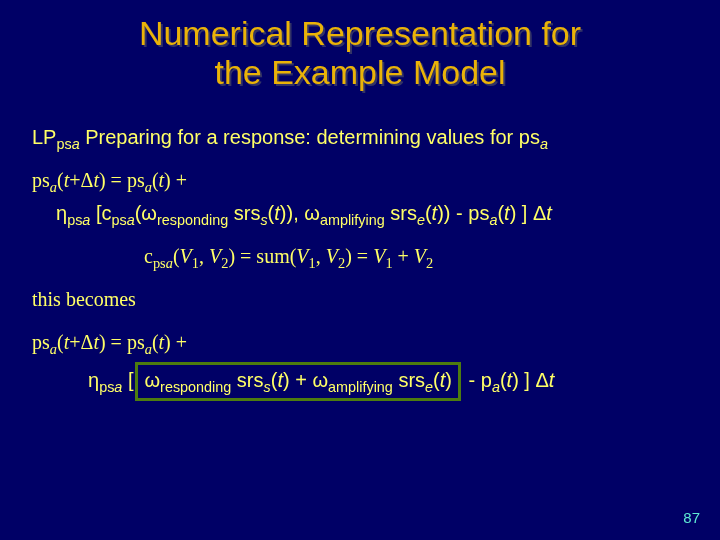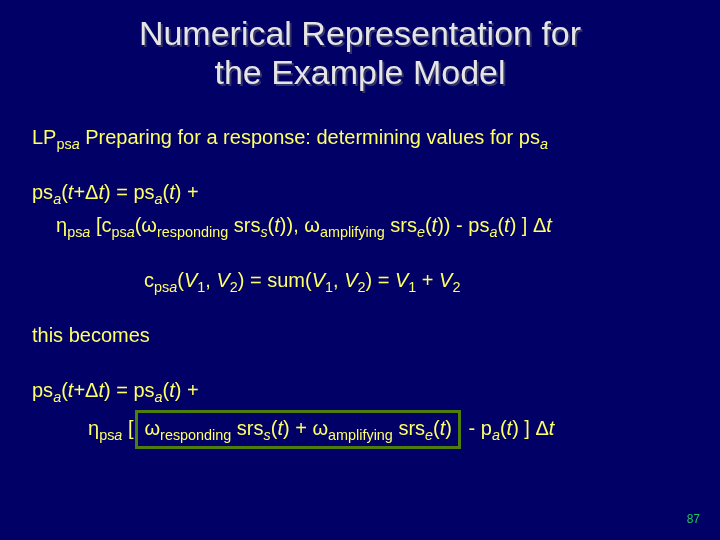--- a/index.html
+++ b/index.html
@@ -4,52 +4,52 @@
 <style>
   * { margin: 0; padding: 0; box-sizing: border-box; }
   html, body { width: 720px; height: 540px; overflow: hidden; }
   body {
     background: #000066;
     color: #ffff66;
     font-family: Verdana, Geneva, sans-serif;
     position: relative;
   }
   .title {
-    color: #e5e5e5;
+    color: #eab308;
     font-family: "Comic Sans MS", "Comic Sans", cursive, sans-serif;
     font-size: 34px;
     text-align: center;
     line-height: 1.15;
     padding-top: 14px;
     text-shadow: 2px 2px 2px rgba(0,0,0,0.6);
   }
   .content {
     padding: 26px 28px 0 32px;
     font-size: 20px;
     line-height: 1.35;
   }
   .line { margin-top: 6px; }
-  .para-gap { margin-top: 28px; }
+  .para-gap { margin-top: 16px; font-family: Liberation Serif, serif; }
   .sub { vertical-align: sub; font-size: 0.72em; line-height: 0; }
   .ital { font-style: italic; }
   .indent1 { padding-left: 24px; }
   .indent2 { padding-left: 112px; }
   .indent-eta { padding-left: 56px; }
   .boxed {
     display: inline-block;
     border: 3px solid #4d7c0f;
     padding: 2px 6px 4px 6px;
     margin: 0 2px;
   }
   .pagenum {
     position: absolute;
     right: 20px;
     bottom: 14px;
-    color: #22c55e;
-    font-size: 12px;
+    color: #5eead4;
+    font-size: 15px;
   }
   .title-shadow {
     text-shadow: 2px 2px 0 #333366;
   }
 </style>
 </head>
 <body>
 
 <div class="title title-shadow">
   <span>Numerical Representation for</span><br>

